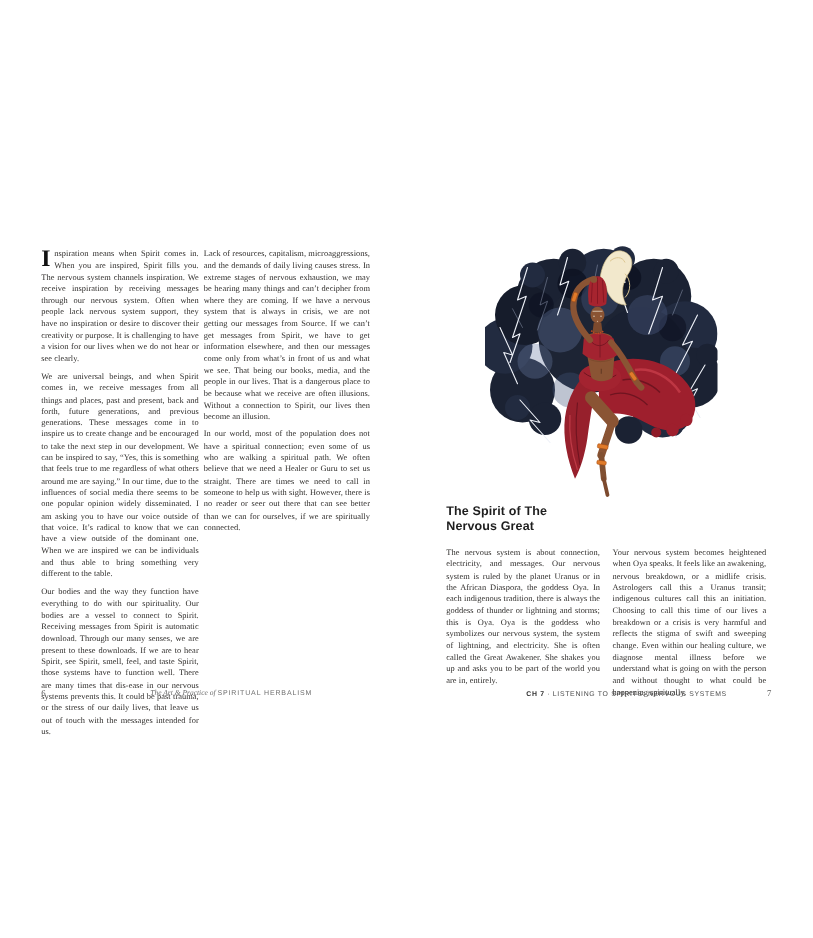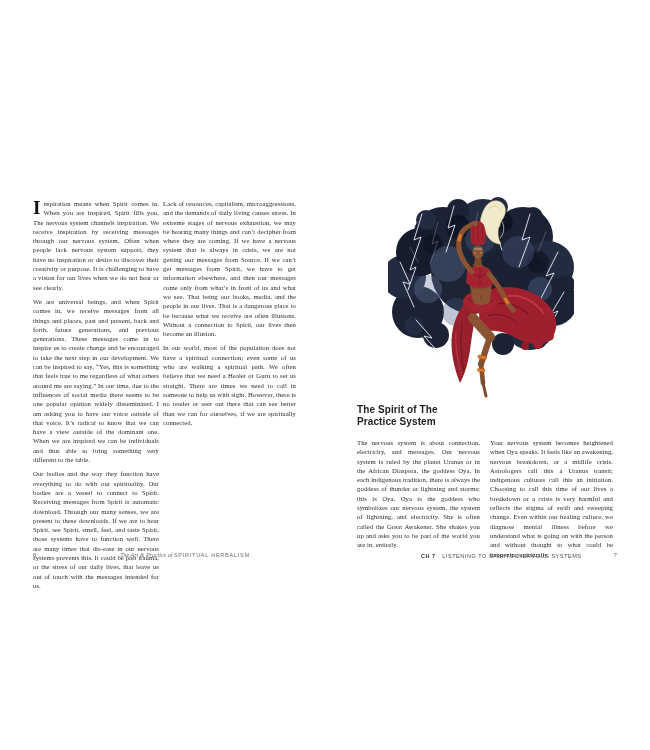--- a/index.html
+++ b/index.html
@@ -163,21 +163,21 @@
           <path d="M94,32 L95,50" stroke="#7c1220" stroke-width="0.6"></path>
           <circle cx="87" cy="31.5" r="2.7" fill="#8a5434"></circle>
 
           <path d="M85,72.5 C88,75.5 92,75.5 95,72.5" stroke="#c04a20" stroke-width="1.2" fill="none" stroke-dasharray="1.2,0.7"></path>
         </g>
       </svg>
     </div>
 
     <div class="heading" style="left:357px;top:404px;width:200px;">
       <div>The Spirit of The</div>
-      <div>Practice System</div>
+      <div>Nervous Great</div>
     </div>
 
     <div class="col" style="left:357px;top:438px;width:123px;">
       <p>The nervous system is about connection, electricity, and messages. Our nervous system is ruled by the planet Uranus or in the African Diaspora, the goddess Oya. In each indigenous tradition, there is always the goddess of thunder or lightning and storms; this is Oya. Oya is the goddess who symbolizes our nervous system, the system of lightning, and electricity. She is often called the Great Awakener. She shakes you up and asks you to be part of the world you are in, entirely.</p>
     </div>
     <div class="col" style="left:490px;top:438px;width:123px;">
       <p>Your nervous system becomes heightened when Oya speaks. It feels like an awakening, nervous breakdown, or a midlife crisis. Astrologers call this a Uranus transit; indigenous cultures call this an initiation. Choosing to call this time of our lives a breakdown or a crisis is very harmful and reflects the stigma of swift and sweeping change. Even within our healing culture, we diagnose mental illness before we understand what is going on with the person and without thought to what could be happening spiritually.</p>
     </div>
 
     <div class="footer-right">

